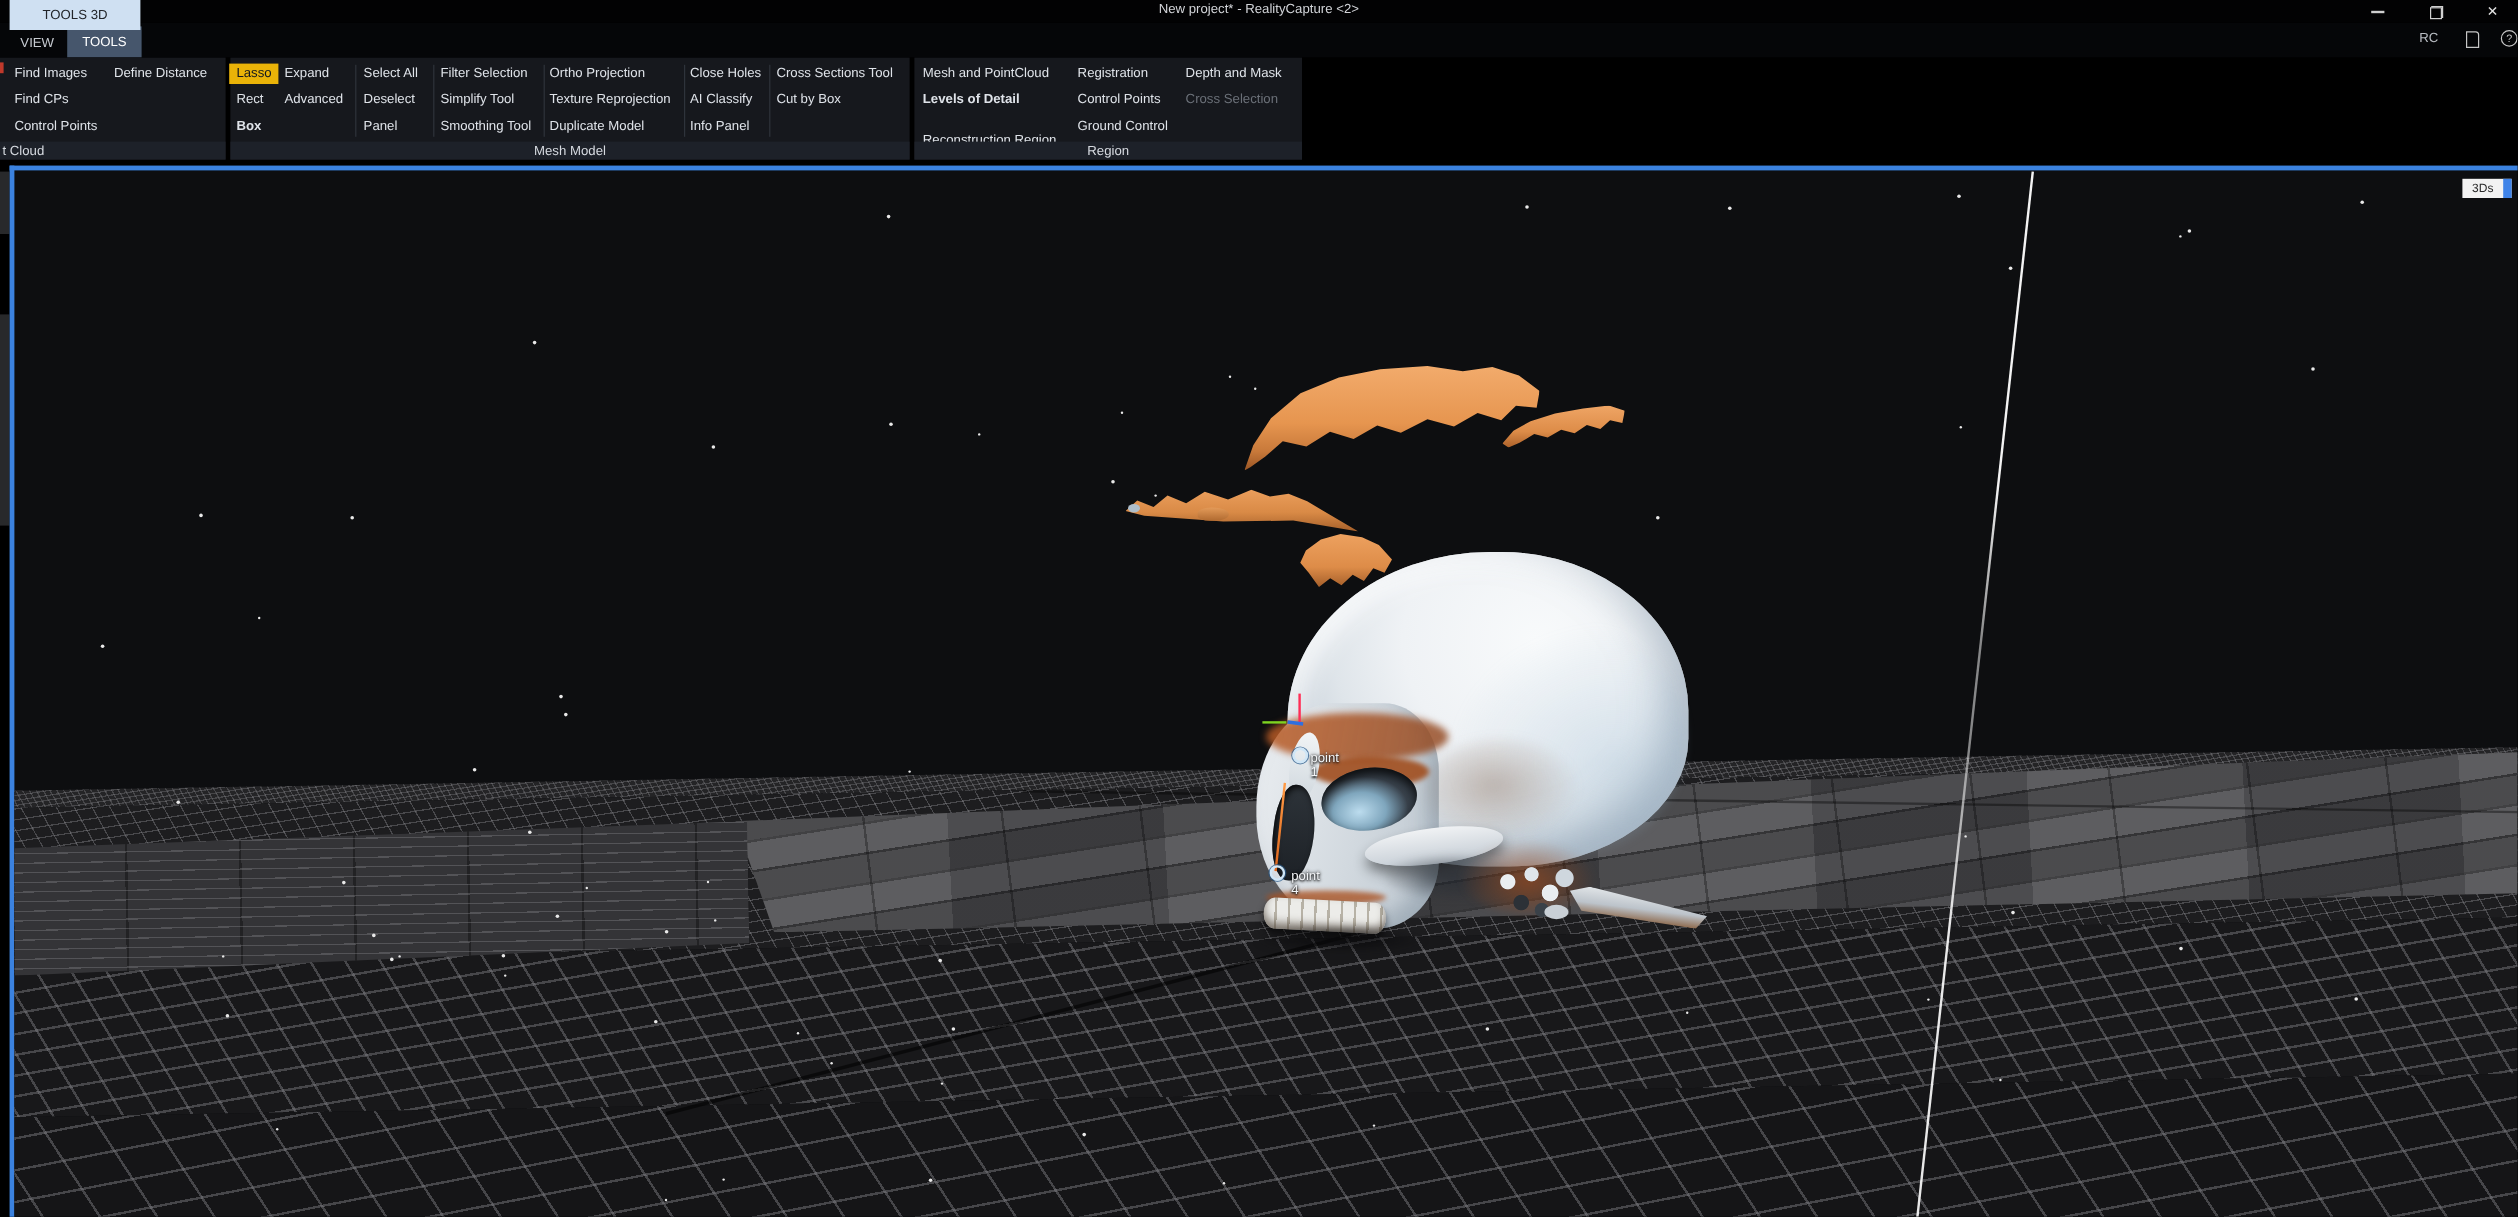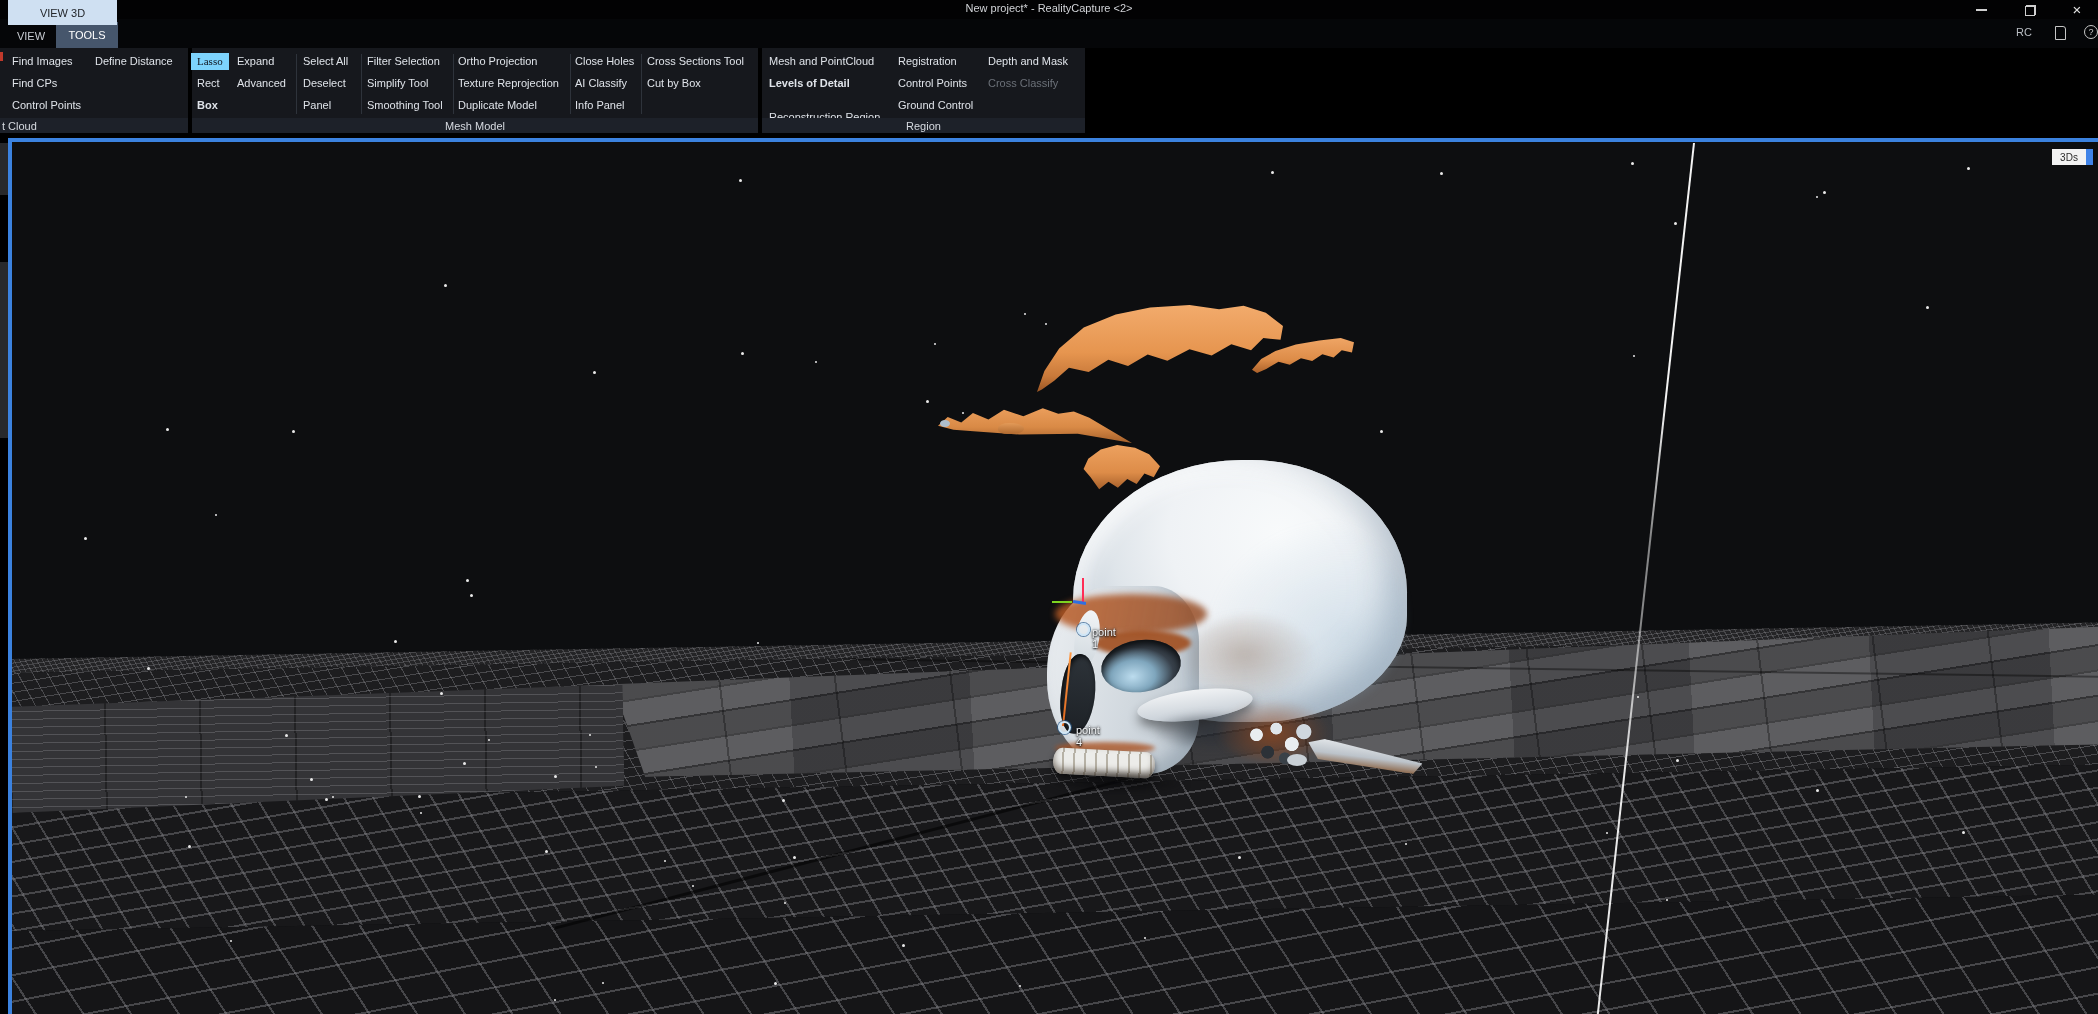--- a/index.html
+++ b/index.html
@@ -30,21 +30,21 @@
              font-size:9px;color:#c6c6c6;text-align:center;line-height:12px;}
 
   
   #ribbon{left:0;top:48px;width:2098px;height:87px;background:#000;}
   .rgroup{position:absolute;top:0;height:85px;background:#16181d;}
   .rgroup .glabel{position:absolute;left:0;right:0;bottom:0;height:15px;background:#1d2129;
                   font-size:11px;color:#d6dae0;display:flex;align-items:center;justify-content:center;}
   .rgroup .glabel.left{justify-content:flex-start;padding-left:2px;}
   .ritem{position:absolute;height:15px;line-height:15px;font-size:11px;color:#dfe3e9;
          padding:1px 6px;white-space:nowrap;cursor:default;}
-  .ritem.active{background:#7dd3fc;color:#11161f;font-family:Liberation Serif, serif;}
+  .ritem.active{background:#eab308;color:#11161f;}
   .ritem.disabled{color:#6b7078;}
   .rsep{position:absolute;top:6px;width:1px;height:60px;background:#2e333b;}
   #ribbon-red-clip{left:0;top:52px;width:3px;height:9px;background:#c0392b;}
 
   
   #viewport{left:8px;top:138px;width:2090px;height:876px;background:#0d0e10;
             border-top:4px solid #3b82df;border-left:4px solid #3b82df;overflow:hidden;}
   #vp-inner{position:absolute;left:0;top:0;width:2086px;height:872px;overflow:hidden;}
   #left-strip-a{left:0;top:143px;width:8px;height:52px;background:#28292b;}
   #left-strip-b{left:0;top:262px;width:8px;height:176px;background:#28292b;}
@@ -174,21 +174,21 @@
   #mode-badge{left:2040px;top:7px;width:41px;height:16px;background:#f2f2f2;display:flex;align-items:center;}
   #mode-badge .txt{flex:1;text-align:center;font-size:10px;color:#2a2a2a;}
   #mode-badge .bar{width:7px;height:16px;background:#3f83e8;}
 </style>
 </head>
 <body>
 
 <div class="abs" id="titlebar">
   <div class="abs" id="window-title">New project* - RealityCapture &lt;2&gt;</div>
 </div>
-<div class="abs" id="scene-tab">VIEW 3D</div>
+<div class="abs" id="scene-tab">TOOLS 3D</div>
 <div class="abs winbtn" id="btn-min" style="left:1966px">
     <span></span>
   </div>
 <div class="abs winbtn" id="btn-restore" style="left:2016px">
   <span class="sq"></span>
     <span class="sq b"></span>
 </div>
 <div class="abs winbtn" id="btn-close" style="left:2062px">×</div>
 
 <div class="abs" id="menurow">
@@ -235,21 +235,21 @@
       <div class="glabel">Mesh Model</div>
     </div>
     <div class="rgroup" style="left: 762px; width: 323px;">
       <div class="ritem" style="left: 1px; top: 5px;">Mesh and PointCloud</div>
       <div class="ritem" style="left: 1px; top: 27px; font-weight: bold;">Levels of Detail</div>
       <div class="ritem" style="left: 1px; top: 49px; margin-top: 12px;">Reconstruction Region</div>
       <div class="ritem" style="left: 130px; top: 5px;">Registration</div>
       <div class="ritem" style="left: 130px; top: 27px;">Control Points</div>
       <div class="ritem" style="left: 130px; top: 49px;">Ground Control</div>
       <div class="ritem" style="left: 220px; top: 5px;">Depth and Mask</div>
-      <div class="ritem disabled" style="left: 220px; top: 27px;">Cross Classify</div>
+      <div class="ritem disabled" style="left: 220px; top: 27px;">Cross Selection</div>
       <div class="glabel">Region</div>
     </div>
   </div>
 <div class="abs" id="ribbon-red-clip"></div>
 
 <div class="abs" id="left-strip-a"></div>
 <div class="abs" id="left-strip-b"></div>
 
 <div class="abs" id="viewport">
  <div id="vp-inner">

